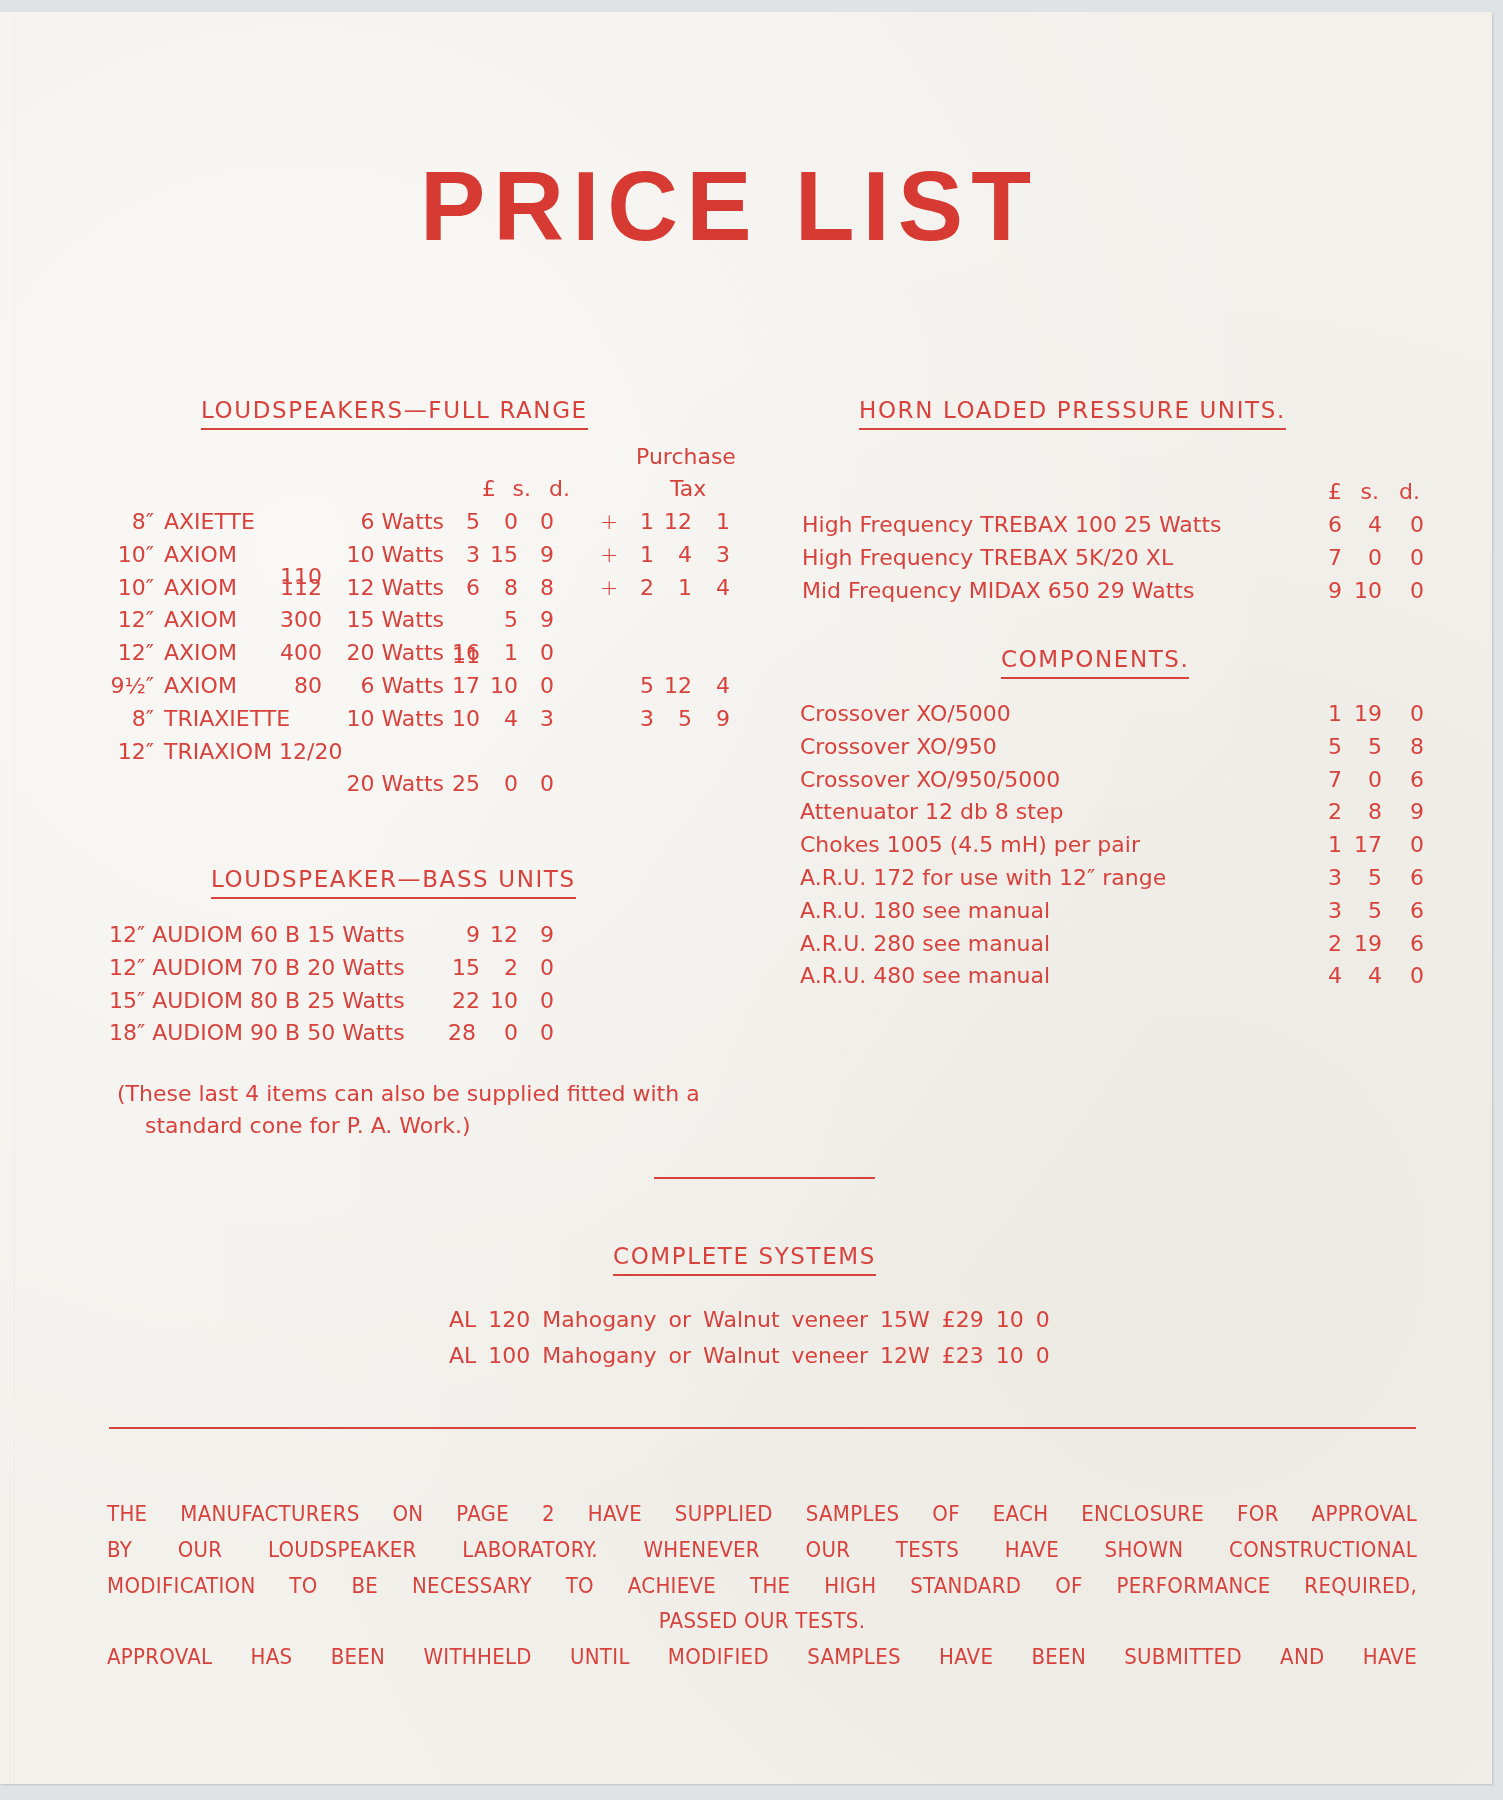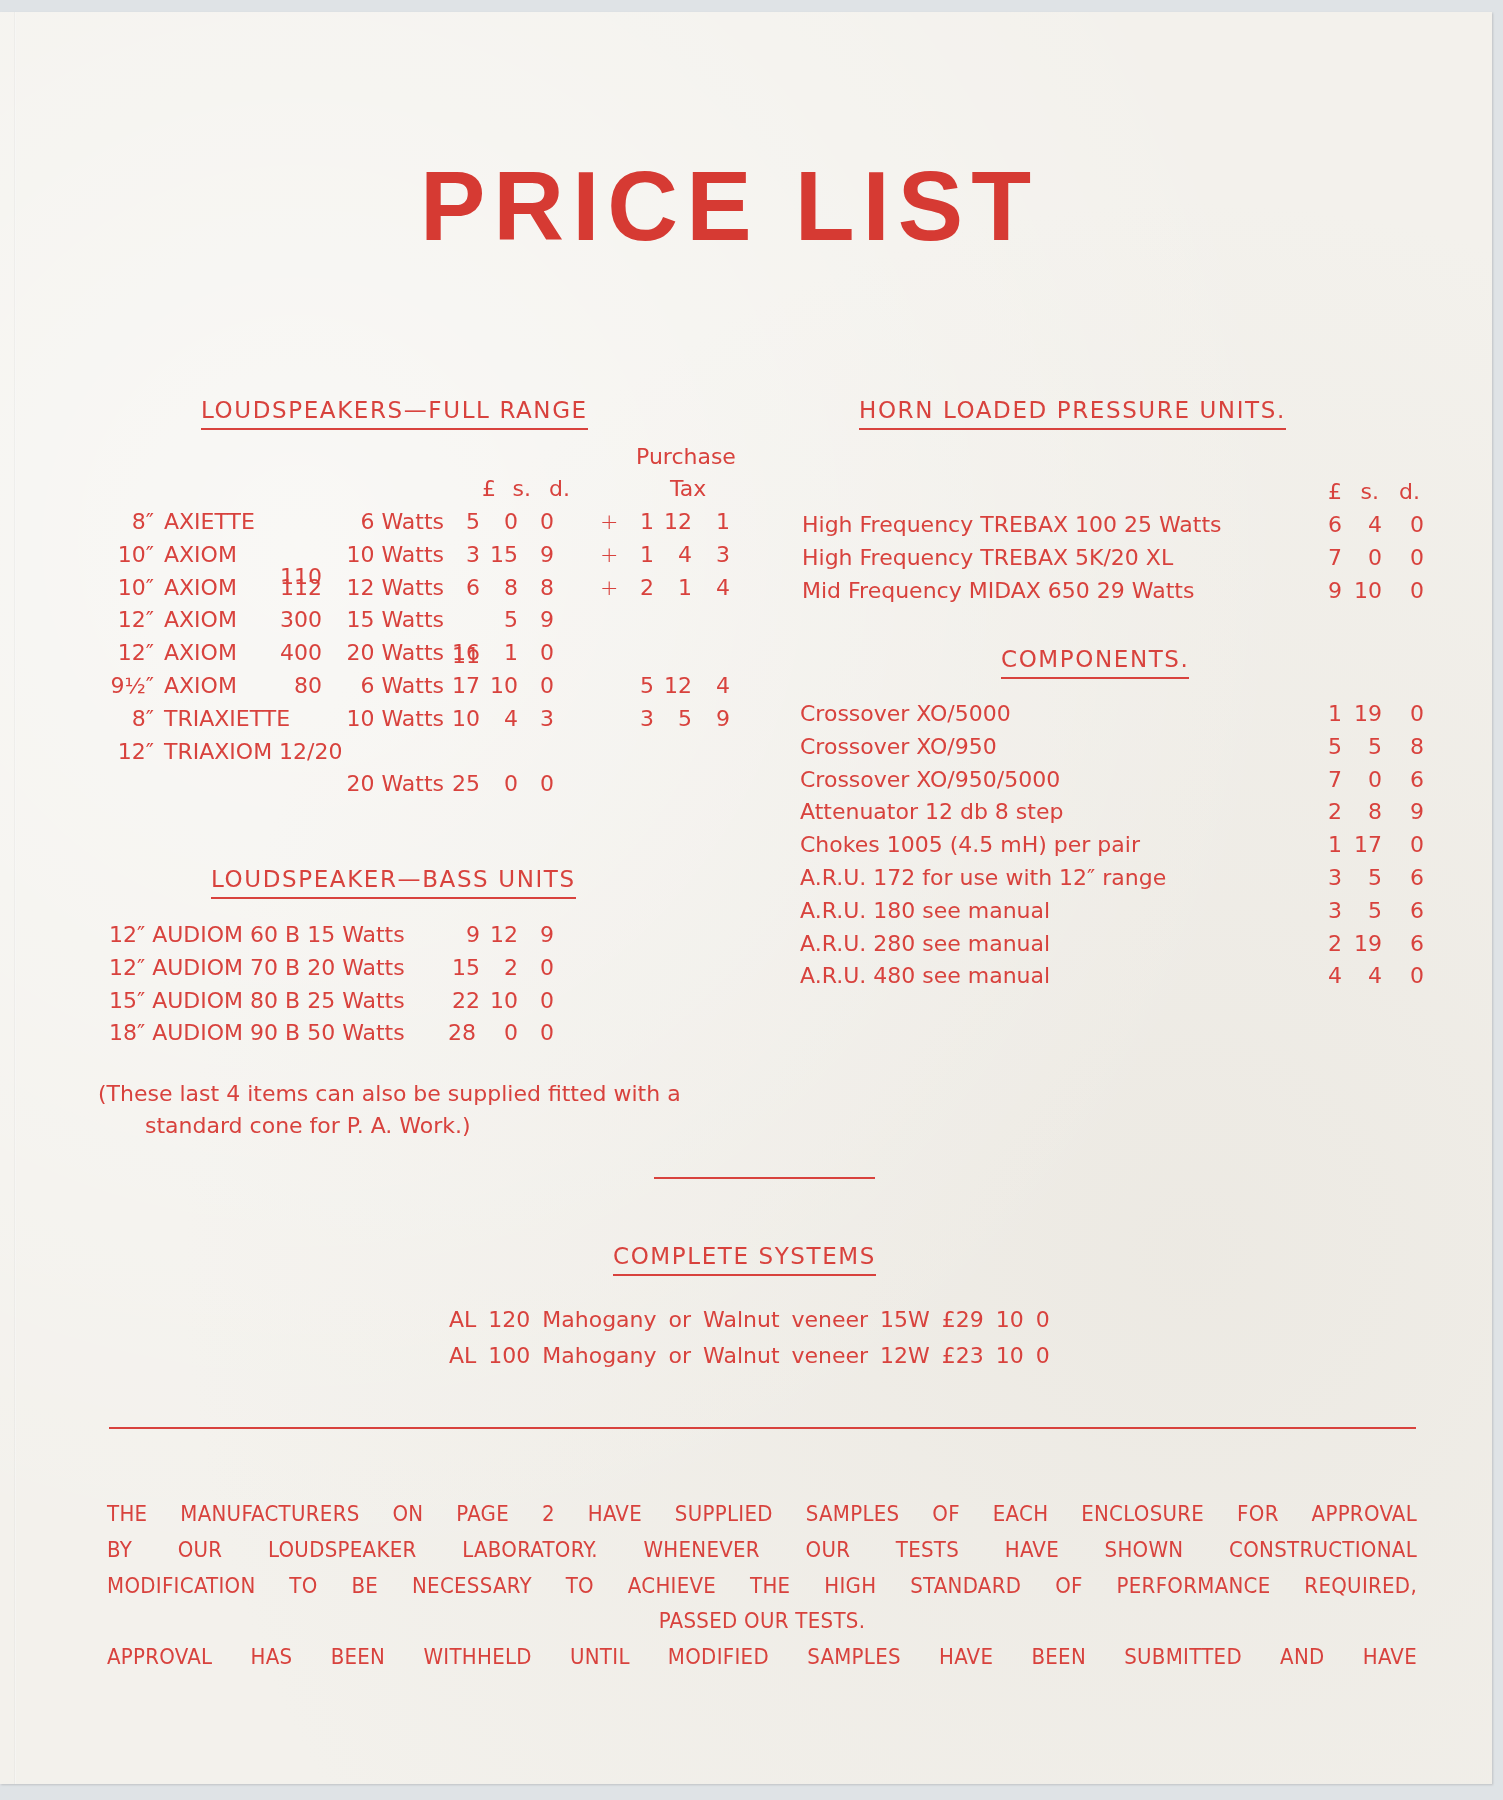--- a/index.html
+++ b/index.html
@@ -204,21 +204,21 @@
       <div class="abs t num" style="left:488px; top:986.6px; width:30px;">10</div>
       <div class="abs t num" style="left:526px; top:986.6px; width:28px;">0</div>
     </div>
     <div>
       <div class="abs t" style="left:109px; top:1019.4px;">18″ AUDIOM 90 B 50 Watts</div>
       <div class="abs t num" style="left:444px; top:1019.4px; width:32px;">28</div>
       <div class="abs t num" style="left:488px; top:1019.4px; width:30px;">0</div>
       <div class="abs t num" style="left:526px; top:1019.4px; width:28px;">0</div>
     </div>
   </div>
-<div class="abs t" style="left:98px; top:1080px;">(These last 4 items can also be supplied fitted with a</div>
+<div class="abs t" style="left:117px; top:1080px;">(These last 4 items can also be supplied fitted with a</div>
 <div class="abs t" style="left:109px; top:1112px;margin-left:36px;">standard cone for P. A. Work.)</div>
 
 <div class="abs heading" style="left:859px; top:397px;">HORN LOADED PRESSURE UNITS.</div>
 <div class="abs t" style="left:1320px; top:478px; width:100px;">
   <span class="num" style="width:22px;">£</span>
   <span class="num" style="width:30px;">s.</span>
   <span class="num" style="width:34px;">d.</span>
 </div>
 <div id="horn-rows">
     <div>

